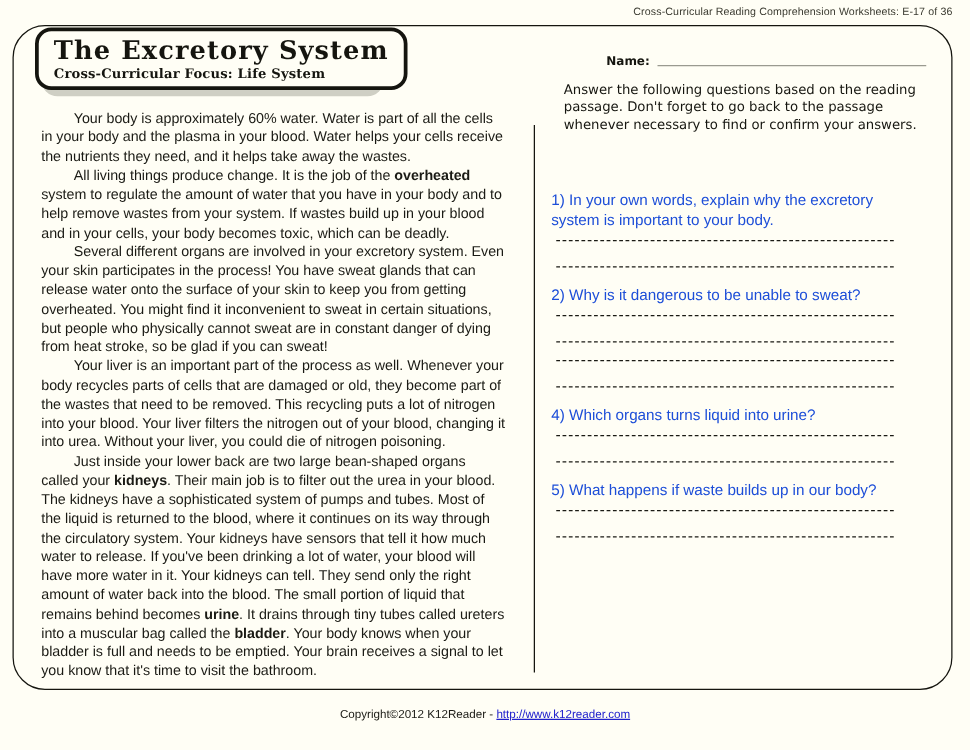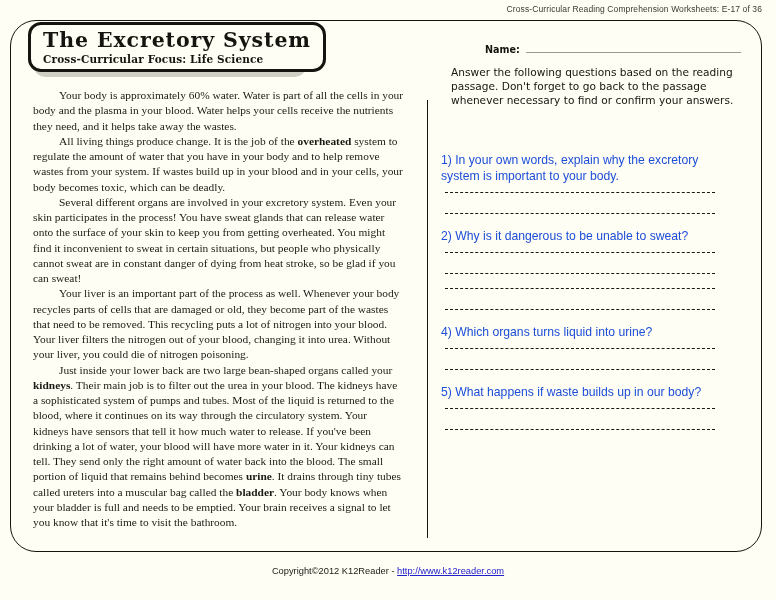--- a/index.html
+++ b/index.html
@@ -88,21 +88,20 @@
     top: 88px;
     width: 372px;
   }
   .passage-col p {
     margin: 0;
     font-size: 11.4px;
     line-height: 15.25px;
     text-indent: 26px;
     color: #1a1a14;
     text-align: left;
-    font-family: Liberation Serif, serif;
   }
   .passage-col p b { font-weight: bold; }
 
   
   .divider {
     position: absolute;
     left: 427px;
     top: 100px;
     width: 0;
     height: 438px;
@@ -182,21 +181,21 @@
 </head>
 <body>
 
 <div class="sheet-header">Cross-Curricular Reading Comprehension Worksheets: E-17 of 36</div>
 
 <div class="page-frame"></div>
 
 <div class="title-shadow"></div>
 <div class="title-box">
   <div class="title-main">The Excretory System</div>
-  <div class="title-sub">Cross-Curricular Focus: Life Science</div>
+  <div class="title-sub">Cross-Curricular Focus: Life System</div>
 </div>
 
 <div class="passage-col" id="passage-container">
     <p><span>Your body is approximately 60% water. Water is part of all the cells in your body and the plasma in your blood. Water helps your cells receive the nutrients they need, and it helps take away the wastes.</span></p>
     <p><span>All living things produce change. It is the job of the </span><b>overheated</b><span> system to regulate the amount of water that you have in your body and to help remove wastes from your system. If wastes build up in your blood and in your cells, your body becomes toxic, which can be deadly.</span></p>
     <p><span>Several different organs are involved in your excretory system. Even your skin participates in the process! You have sweat glands that can release water onto the surface of your skin to keep you from getting overheated. You might find it inconvenient to sweat in certain situations, but people who physically cannot sweat are in constant danger of dying from heat stroke, so be glad if you can sweat!</span></p>
     <p><span>Your liver is an important part of the process as well. Whenever your body recycles parts of cells that are damaged or old, they become part of the wastes that need to be removed. This recycling puts a lot of nitrogen into your blood. Your liver filters the nitrogen out of your blood, changing it into urea. Without your liver, you could die of nitrogen poisoning.</span></p>
     <p><span>Just inside your lower back are two large bean-shaped organs called your </span><b>kidneys</b><span>. Their main job is to filter out the urea in your blood. The kidneys have a sophisticated system of pumps and tubes. Most of the liquid is returned to the blood, where it continues on its way through the circulatory system. Your kidneys have sensors that tell it how much water to release. If you've been drinking a lot of water, your blood will have more water in it. Your kidneys can tell. They send only the right amount of water back into the blood. The small portion of liquid that remains behind becomes </span><b>urine</b><span>. It drains through tiny tubes called ureters into a muscular bag called the </span><b>bladder</b><span>. Your body knows when your bladder is full and needs to be emptied. Your brain receives a signal to let you know that it's time to visit the bathroom.</span></p>
   </div>
 

